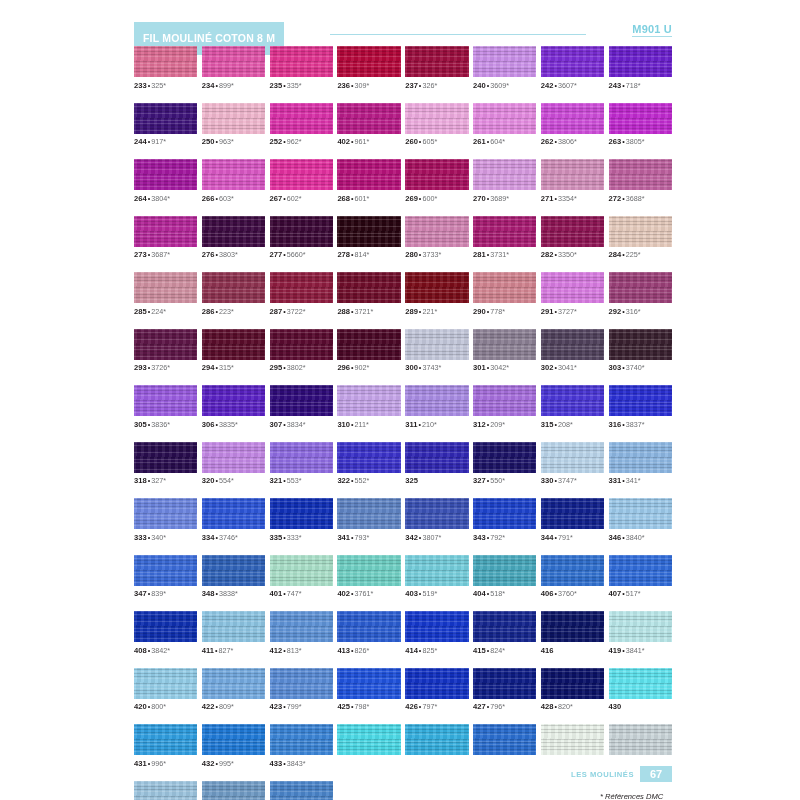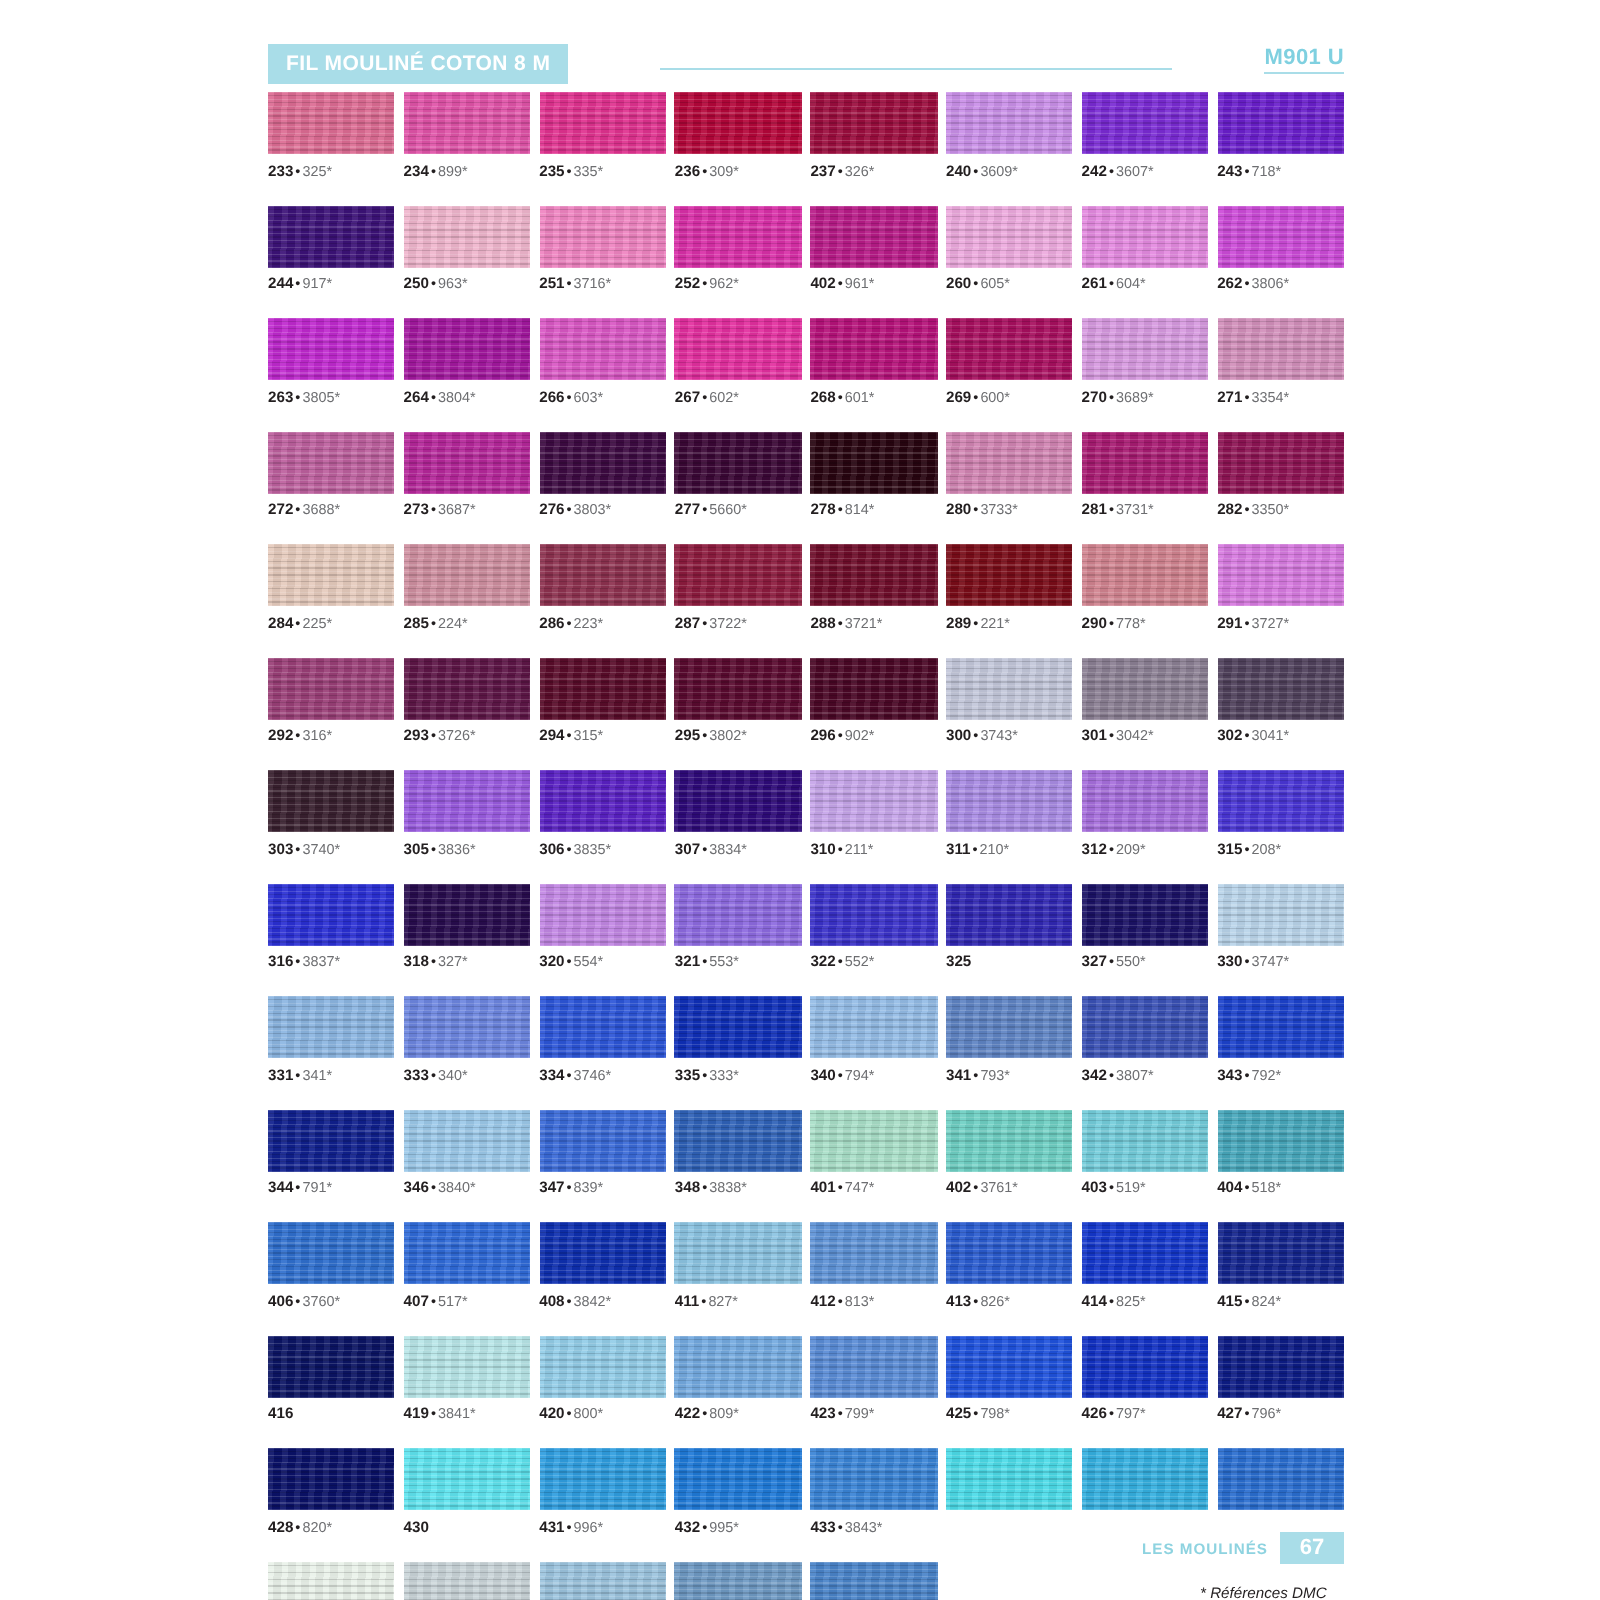--- a/index.html
+++ b/index.html
@@ -10,21 +10,21 @@
     -webkit-font-smoothing:antialiased;
     overflow:hidden;
   }
   #page{position:relative;width:800px;height:800px;background:#fff;}
 
   
   .header{
     position:absolute;left:134px;top:22px;width:538px;height:18px;
   }
   .header-tag{
-    position:absolute;left:0;top:0;height:20px;
+    position:absolute;left:0;top:0;height:33px;
     background:#a9dde8;
     padding:0 9px 0 9px;
     display:flex;align-items:center;
     box-sizing:border-box;
   }
   .header-tag span{
     font-size:10.5px;font-weight:bold;letter-spacing:.2px;
     color:#ffffff;line-height:1;white-space:nowrap;
   }
   .header-rule{
@@ -191,27 +191,20 @@
         <div class="label"><span class="num">244</span><span class="dot">•</span><span class="dmc">917*</span></div>
       </div>
       <div class="cell">
         <div class="swatch" style="background: rgb(240, 182, 205);">
           <div class="threads"></div>
           <div class="sheen"></div>
         </div>
         <div class="label"><span class="num">250</span><span class="dot">•</span><span class="dmc">963*</span></div>
       </div>
       <div class="cell">
-        <div class="swatch" style="background: rgb(239, 132, 193);">
-          <div class="threads"></div>
-          <div class="sheen"></div>
-        </div>
-        <div class="label"><span class="num">251</span><span class="dot">•</span><span class="dmc">3716*</span></div>
-      </div>
-      <div class="cell">
         <div class="swatch" style="background: rgb(217, 47, 168);">
           <div class="threads"></div>
           <div class="sheen"></div>
         </div>
         <div class="label"><span class="num">252</span><span class="dot">•</span><span class="dmc">962*</span></div>
       </div>
       <div class="cell">
         <div class="swatch" style="background: rgb(184, 27, 136);">
           <div class="threads"></div>
           <div class="sheen"></div>
@@ -595,27 +588,20 @@
           <div class="sheen"></div>
         </div>
         <div class="label"><span class="num">334</span><span class="dot">•</span><span class="dmc">3746*</span></div>
       </div>
       <div class="cell">
         <div class="swatch" style="background: rgb(15, 47, 184);">
           <div class="threads"></div>
           <div class="sheen"></div>
         </div>
         <div class="label"><span class="num">335</span><span class="dot">•</span><span class="dmc">333*</span></div>
-      </div>
-      <div class="cell">
-        <div class="swatch" style="background: rgb(148, 188, 230);">
-          <div class="threads"></div>
-          <div class="sheen"></div>
-        </div>
-        <div class="label"><span class="num">340</span><span class="dot">•</span><span class="dmc">794*</span></div>
       </div>
       <div class="cell">
         <div class="swatch" style="background: rgb(95, 132, 196);">
           <div class="threads"></div>
           <div class="sheen"></div>
         </div>
         <div class="label"><span class="num">341</span><span class="dot">•</span><span class="dmc">793*</span></div>
       </div>
       <div class="cell">
         <div class="swatch" style="background: rgb(58, 81, 181);">

